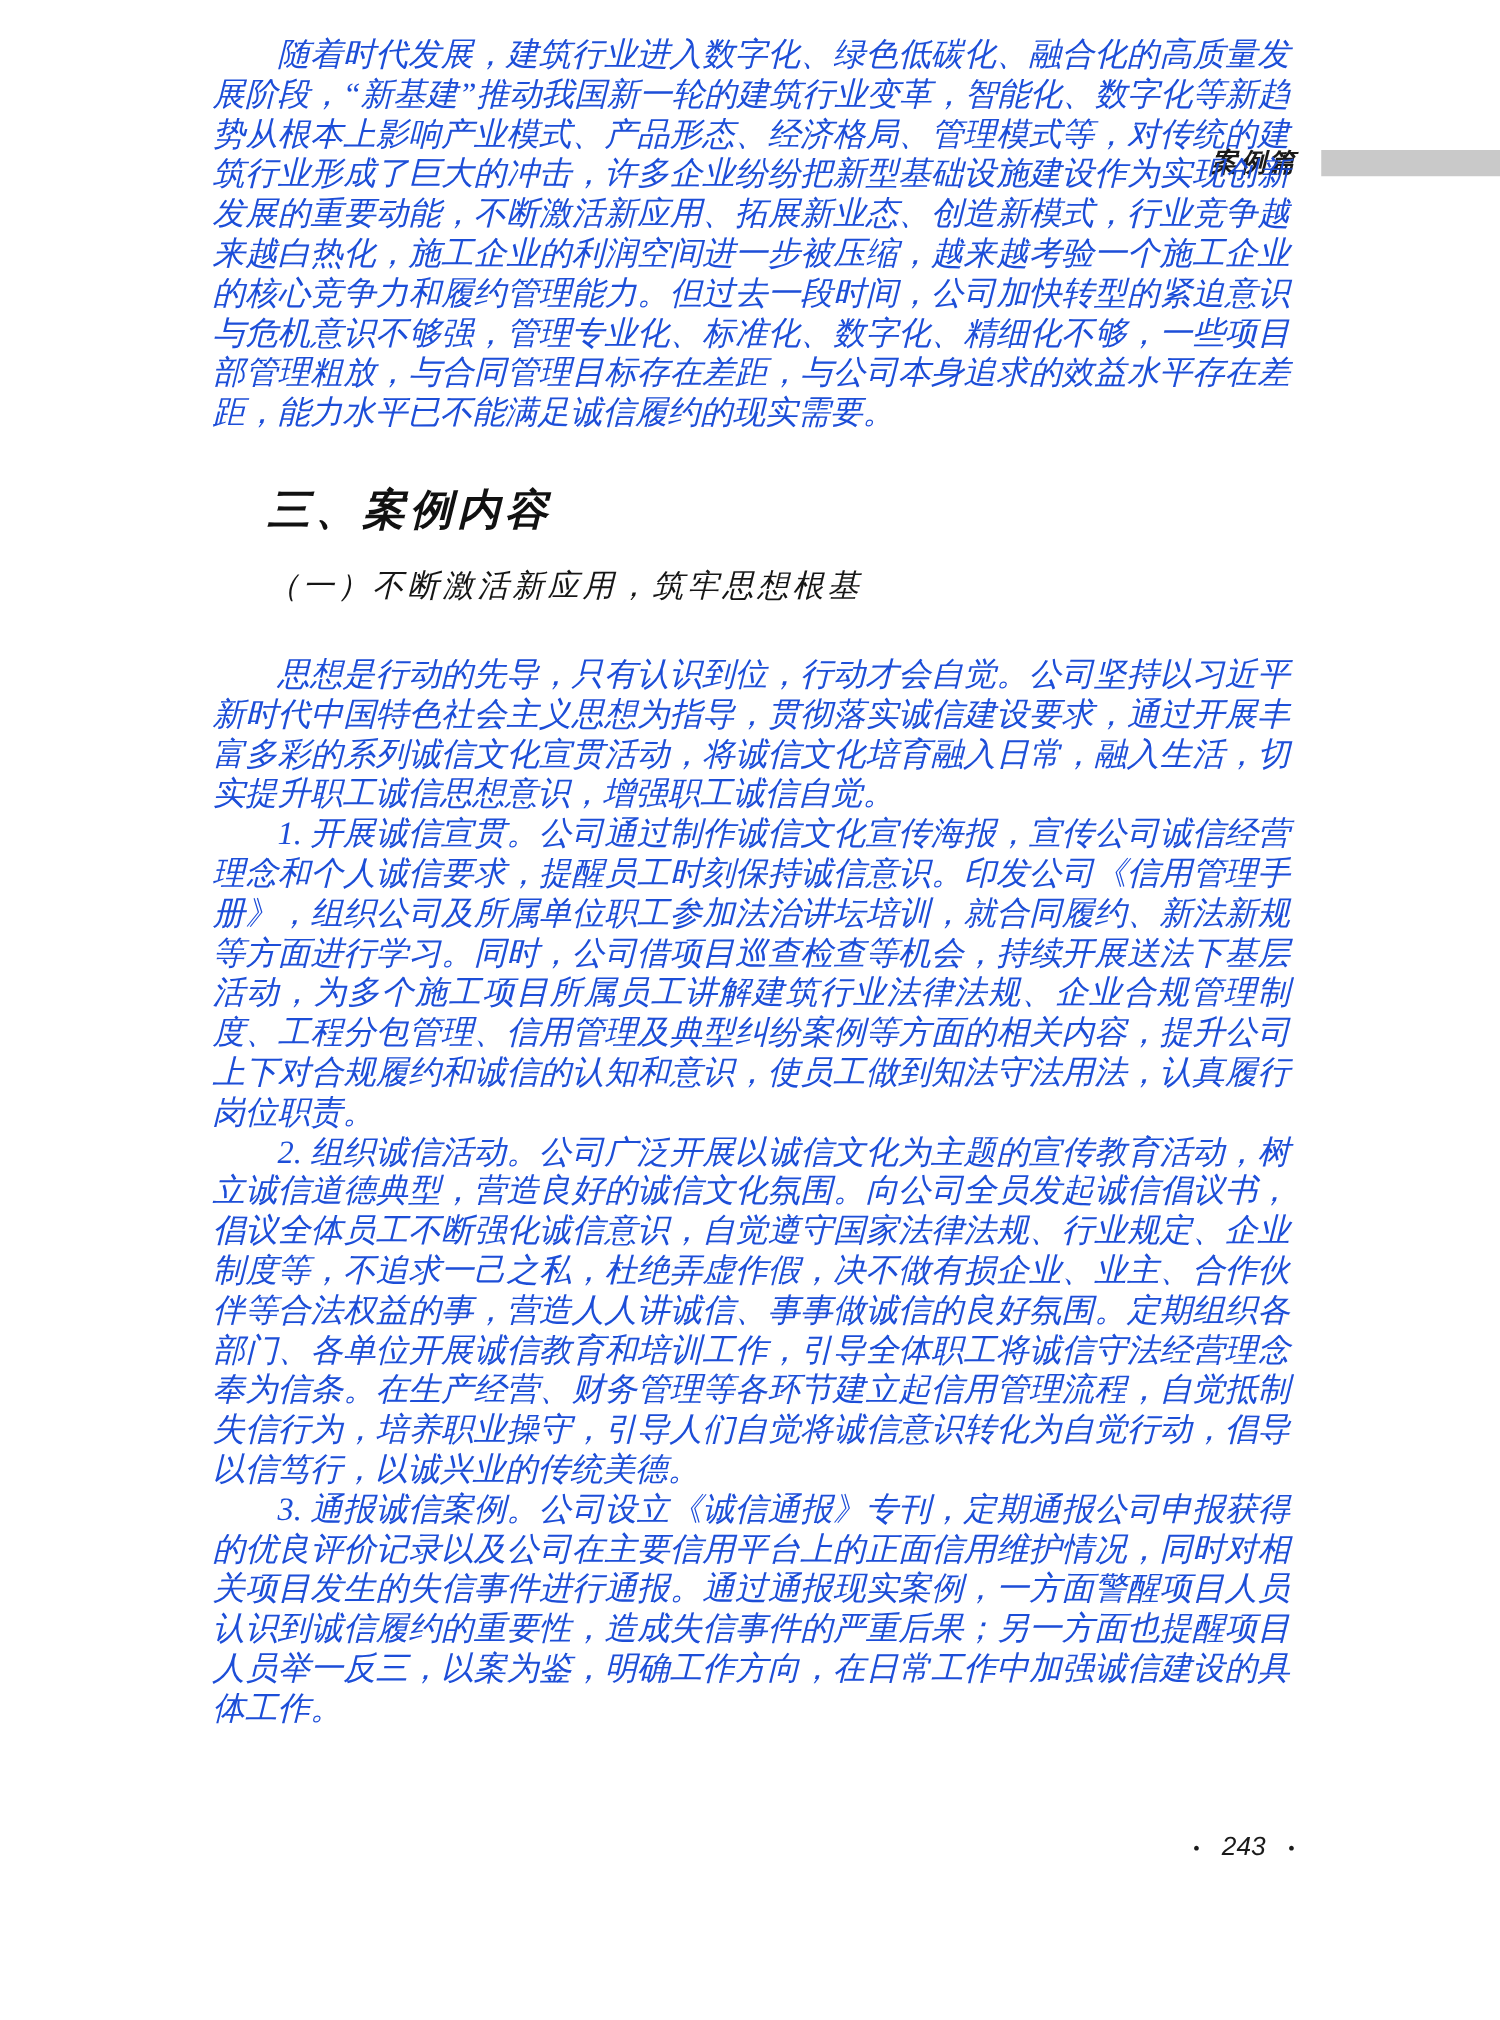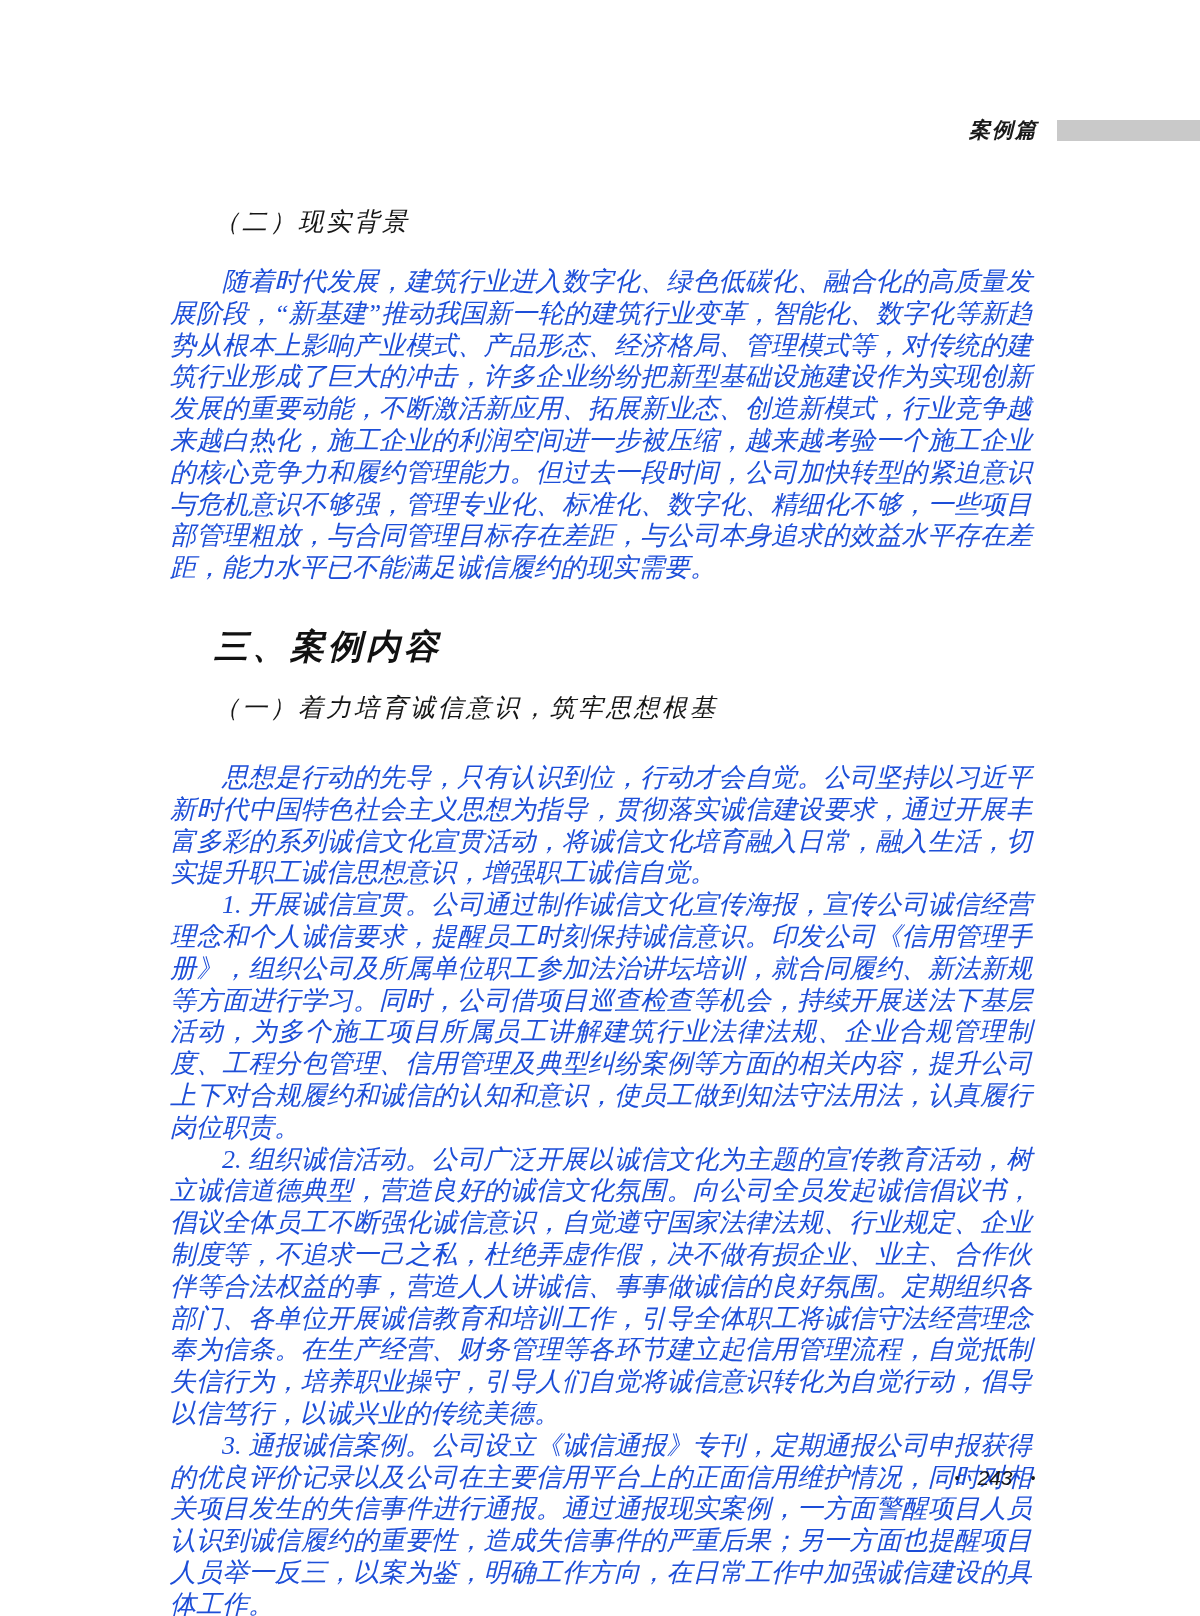--- a/index.html
+++ b/index.html
@@ -95,28 +95,27 @@
 
 <div class="page">
 
   <div class="running-head">
     <span class="label">案例篇</span>
     <span class="bar"></span>
   </div>
 
   <div class="content">
 
-    <h3 class="kai-heading first">（二）现实背景</h3>
 
     <p class="para gap-after-heading">随着时代发展，建筑行业进入数字化、绿色低碳化、融合化的高质量发展阶段，“新基建”推动我国新一轮的建筑行业变革，智能化、数字化等新趋势从根本上影响产业模式、产品形态、经济格局、管理模式等，对传统的建筑行业形成了巨大的冲击，许多企业纷纷把新型基础设施建设作为实现创新发展的重要动能，不断激活新应用、拓展新业态、创造新模式，行业竞争越来越白热化，施工企业的利润空间进一步被压缩，越来越考验一个施工企业的核心竞争力和履约管理能力。但过去一段时间，公司加快转型的紧迫意识与危机意识不够强，管理专业化、标准化、数字化、精细化不够，一些项目部管理粗放，与合同管理目标存在差距，与公司本身追求的效益水平存在差距，能力水平已不能满足诚信履约的现实需要。</p>
 
     <h2 class="hei-heading">三、案例内容</h2>
 
 
-    <h3 class="kai-heading second">（一）着力培育诚信意识，筑牢思想根基</h3>
+    <h3 class="kai-heading second">（一）不断激活新应用，筑牢思想根基</h3>
 
     <p class="para gap-after-h2">思想是行动的先导，只有认识到位，行动才会自觉。公司坚持以习近平新时代中国特色社会主义思想为指导，贯彻落实诚信建设要求，通过开展丰富多彩的系列诚信文化宣贯活动，将诚信文化培育融入日常，融入生活，切实提升职工诚信思想意识，增强职工诚信自觉。</p>
 
     <p class="para">1. 开展诚信宣贯。公司通过制作诚信文化宣传海报，宣传公司诚信经营理念和个人诚信要求，提醒员工时刻保持诚信意识。印发公司《信用管理手册》，组织公司及所属单位职工参加法治讲坛培训，就合同履约、新法新规等方面进行学习。同时，公司借项目巡查检查等机会，持续开展送法下基层活动，为多个施工项目所属员工讲解建筑行业法律法规、企业合规管理制度、工程分包管理、信用管理及典型纠纷案例等方面的相关内容，提升公司上下对合规履约和诚信的认知和意识，使员工做到知法守法用法，认真履行岗位职责。</p>
 
     <p class="para">2. 组织诚信活动。公司广泛开展以诚信文化为主题的宣传教育活动，树立诚信道德典型，营造良好的诚信文化氛围。向公司全员发起诚信倡议书，倡议全体员工不断强化诚信意识，自觉遵守国家法律法规、行业规定、企业制度等，不追求一己之私，杜绝弄虚作假，决不做有损企业、业主、合作伙伴等合法权益的事，营造人人讲诚信、事事做诚信的良好氛围。定期组织各部门、各单位开展诚信教育和培训工作，引导全体职工将诚信守法经营理念奉为信条。在生产经营、财务管理等各环节建立起信用管理流程，自觉抵制失信行为，培养职业操守，引导人们自觉将诚信意识转化为自觉行动，倡导以信笃行，以诚兴业的传统美德。</p>
 
     <p class="para">3. 通报诚信案例。公司设立《诚信通报》专刊，定期通报公司申报获得的优良评价记录以及公司在主要信用平台上的正面信用维护情况，同时对相关项目发生的失信事件进行通报。通过通报现实案例，一方面警醒项目人员认识到诚信履约的重要性，造成失信事件的严重后果；另一方面也提醒项目人员举一反三，以案为鉴，明确工作方向，在日常工作中加强诚信建设的具体工作。</p>
 
   </div>

